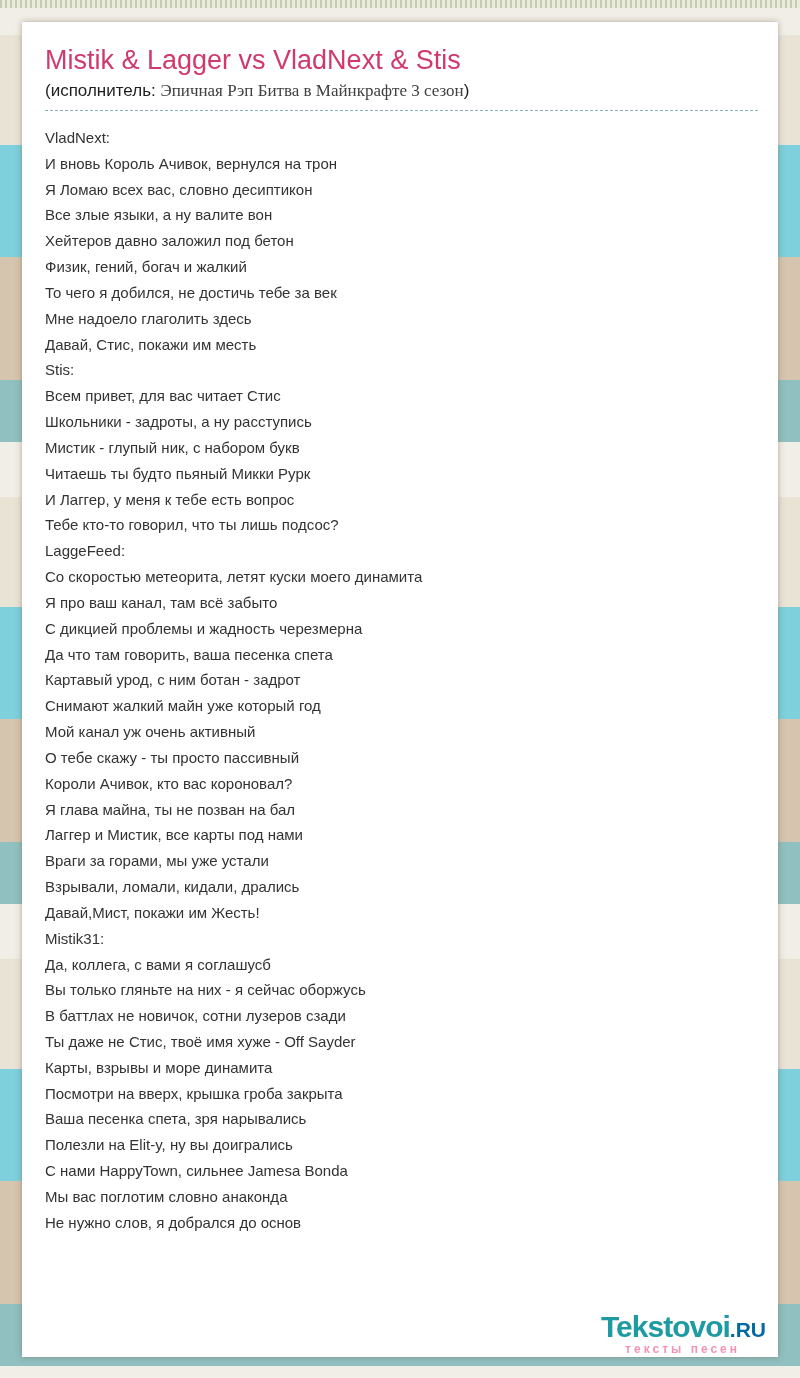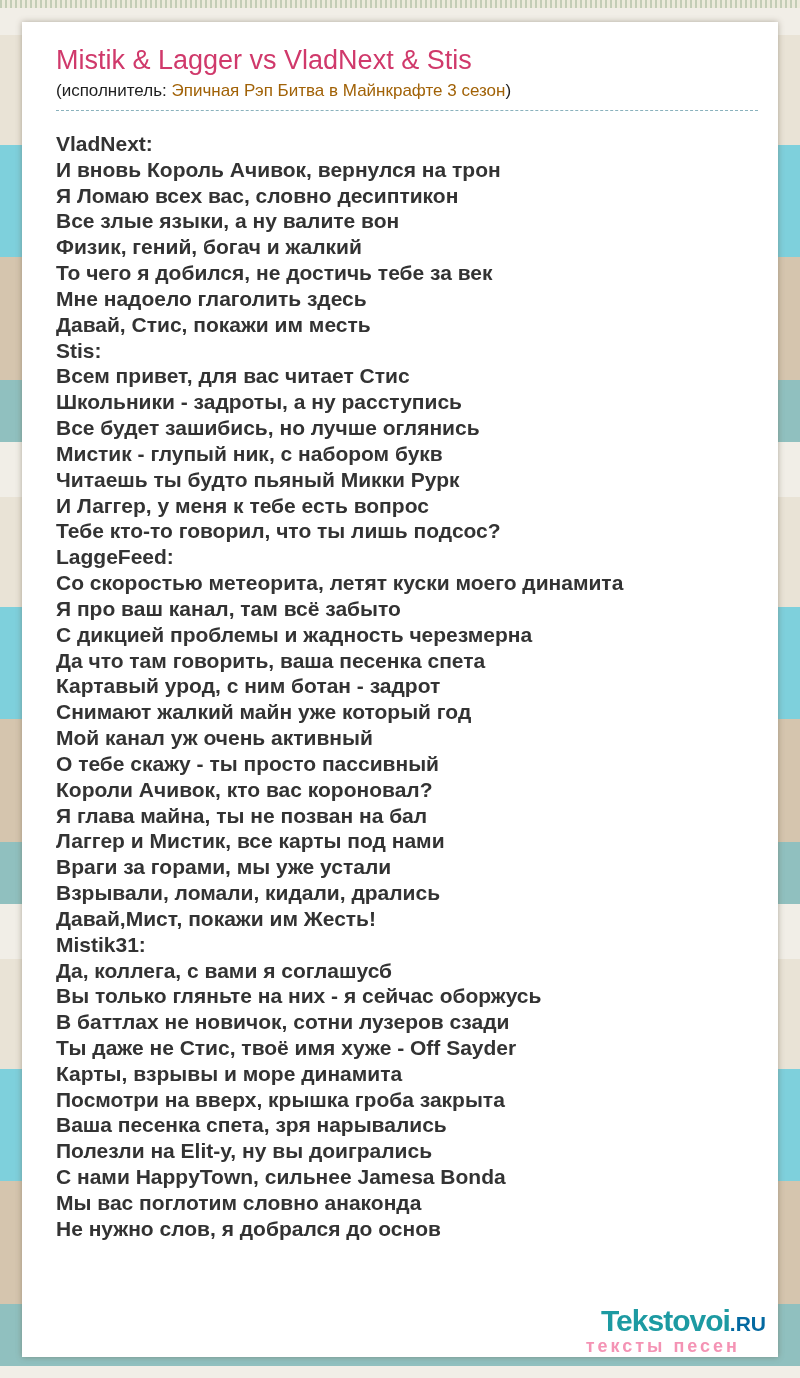--- a/index.html
+++ b/index.html
@@ -38,49 +38,49 @@
     position: absolute;
     left: 22px;
     top: 22px;
     width: 756px;
     height: 1335px;
     background: #ffffff;
     box-shadow: 0 0 6px rgba(95, 85, 65, 0.45);
     box-sizing: border-box;
   }
   .card-inner {
-    padding: 22px 20px 0 34px;
+    padding: 22px 20px 0 23px;
   }
   .song-title {
     margin: 0;
     font-size: 27px;
     font-weight: 400;
     line-height: 32px;
     color: #d0396b;
     letter-spacing: 0;
   }
   .subtitle-row {
     margin-top: 4px;
     padding-bottom: 9px;
     font-size: 17px;
     line-height: 21px;
     color: #1e1e1e;
     border-bottom: 1px dashed #8ab2bd;
   }
   .artist-link {
-    color: #a16207;
+    color: #404040;
     text-decoration: none;
     cursor: pointer;
+    font-family: Liberation Serif, serif;
   }
   .lyrics-block {
-    margin-top: 20px;
-    font-size: 21px;
+    margin-top: 14px;
+    font-size: 15px;
     line-height: 25.83px;
     color: #333333;
-    font-weight: bold;
   }
   .lyric-line {
     white-space: pre;
   }
   .site-logo {
     position: absolute;
     right: 12px;
     bottom: 2px;
     text-align: right;
     text-decoration: none;
@@ -95,21 +95,21 @@
   }
   .logo-tld {
     font-size: 21px;
     font-weight: bold;
     color: #0369a1;
   }
   .logo-tagline {
     display: block;
     margin-top: 1px;
     padding-right: 26px;
-    font-size: 18px;
+    font-size: 12px;
     font-weight: bold;
     color: #f493b4;
     letter-spacing: 3px;
   }
 </style>
 </head>
 <body>
 
 <div class="top-dotted-bar"></div>
 
@@ -119,28 +119,28 @@
 
     <div class="subtitle-row">
       <span>(исполнитель: </span><a class="artist-link">Эпичная Рэп Битва в Майнкрафте 3 сезон</a><span>)</span>
     </div>
 
     <div class="lyrics-block">
         <div class="lyric-line">VladNext:</div>
         <div class="lyric-line">И вновь Король Ачивок, вернулся на трон</div>
         <div class="lyric-line">Я Ломаю всех вас, словно десиптикон</div>
         <div class="lyric-line">Все злые языки, а ну валите вон</div>
+        <div class="lyric-line">Хейтеров давно заложил под бетон</div>
         <div class="lyric-line">Физик, гений, богач и жалкий</div>
         <div class="lyric-line">То чего я добился, не достичь тебе за век</div>
         <div class="lyric-line">Мне надоело глаголить здесь</div>
         <div class="lyric-line">Давай, Стис, покажи им месть</div>
         <div class="lyric-line">Stis:</div>
         <div class="lyric-line">Всем привет, для вас читает Стис</div>
         <div class="lyric-line">Школьники - задроты, а ну расступись</div>
-        <div class="lyric-line">Все будет зашибись, но лучше оглянись</div>
         <div class="lyric-line">Мистик - глупый ник, с набором букв</div>
         <div class="lyric-line">Читаешь ты будто пьяный Микки Рурк</div>
         <div class="lyric-line">И Лаггер, у меня к тебе есть вопрос</div>
         <div class="lyric-line">Тебе кто-то говорил, что ты лишь подсос?</div>
         <div class="lyric-line">LaggeFeed:</div>
         <div class="lyric-line">Со скоростью метеорита, летят куски моего динамита</div>
         <div class="lyric-line">Я про ваш канал, там всё забыто</div>
         <div class="lyric-line">С дикцией проблемы и жадность черезмерна</div>
         <div class="lyric-line">Да что там говорить, ваша песенка спета</div>
         <div class="lyric-line">Картавый урод, с ним ботан - задрот</div>

